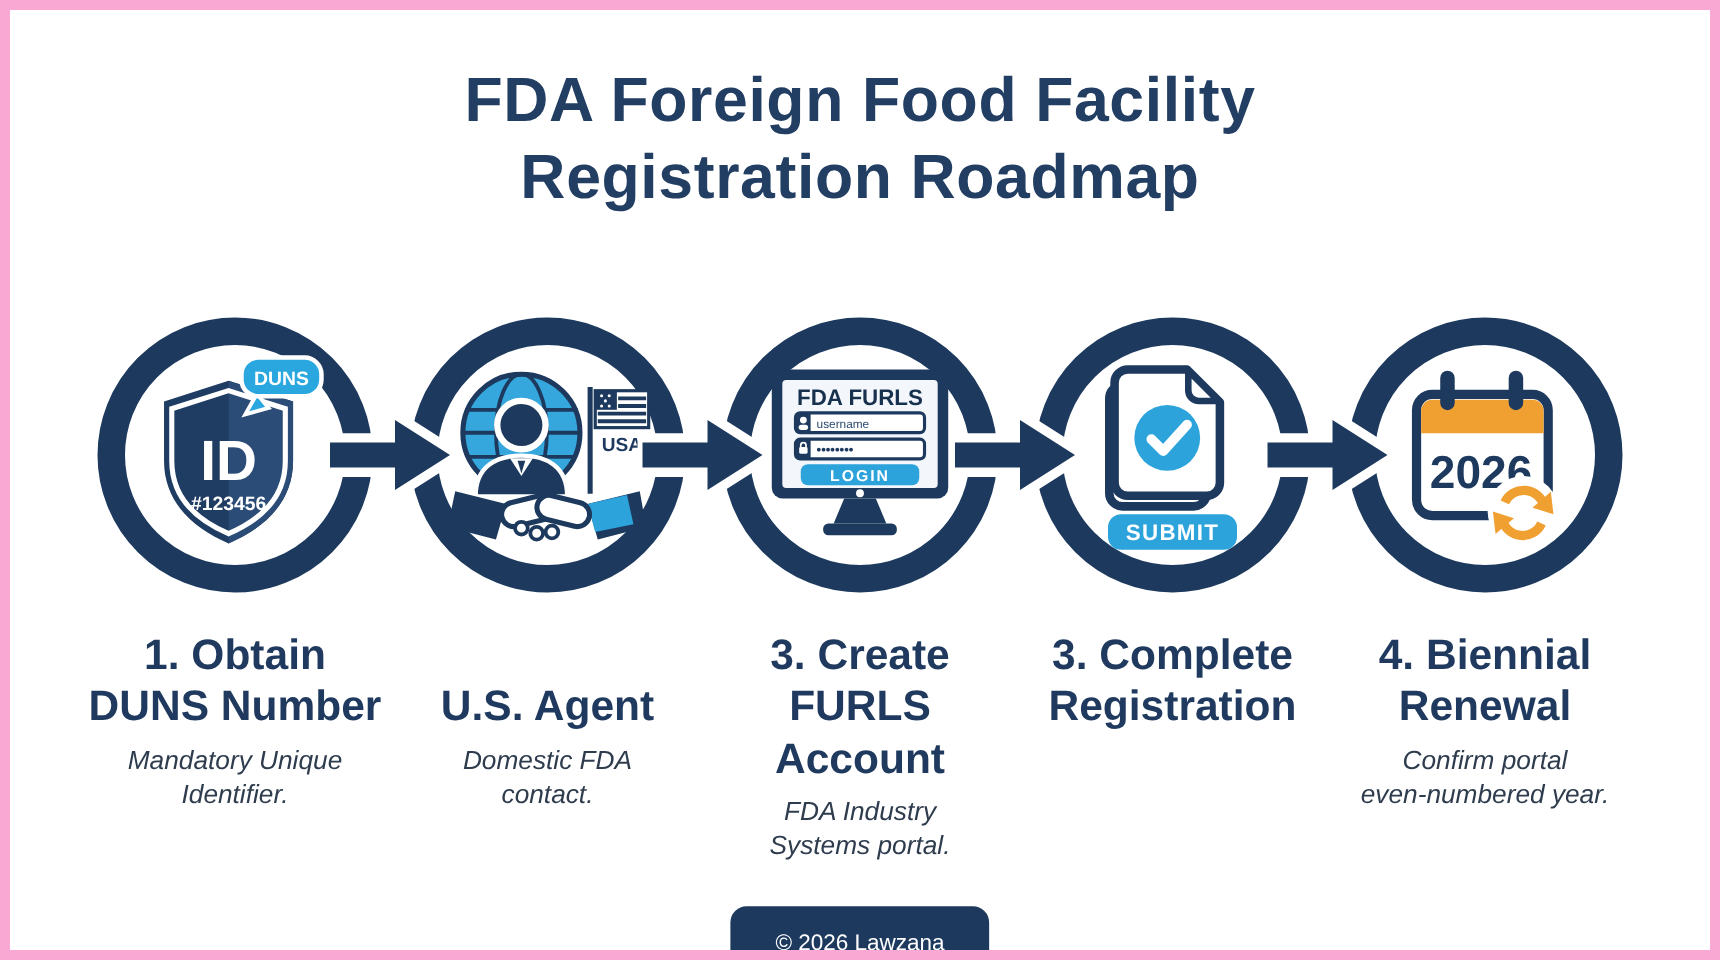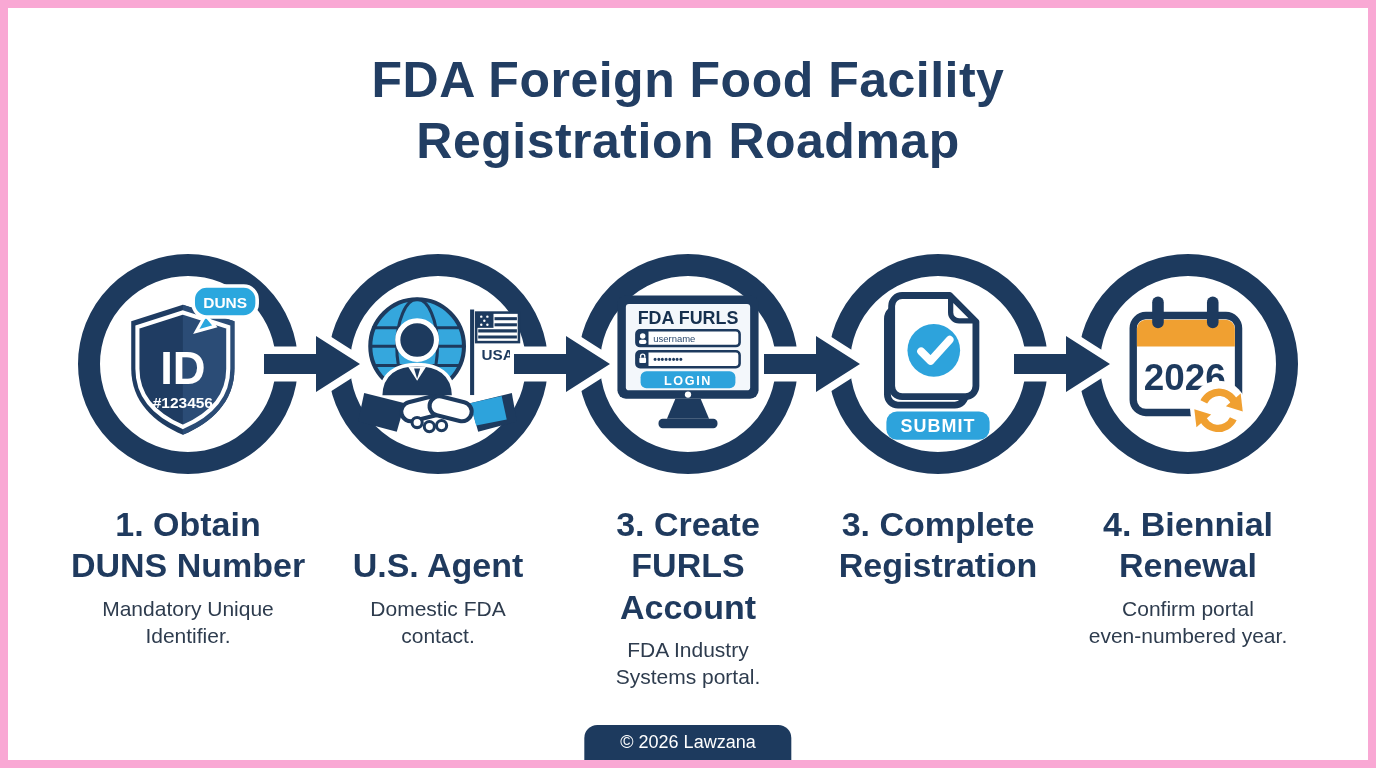--- a/index.html
+++ b/index.html
@@ -63,32 +63,33 @@
     color: #1f3a5e;
     font-size: 34px;
     font-weight: bold;
     line-height: 1.22;
   }
   .step-desc {
     margin-top: 9px;
     color: #2e3c4e;
     font-size: 21px;
     line-height: 1.28;
+    font-style: italic;
   }
   .footer-tab {
     position: absolute;
     left: 50%;
     bottom: 0;
     transform: translateX(-50%);
     background: #1d3a5e;
     color: #ffffff;
     font-size: 18px;
     line-height: 35px;
     height: 35px;
-    padding: 0 36px;
+    padding: 12px 36px;
     border-radius: 13px 13px 0 0;
     white-space: nowrap;
   }
   svg text { font-family: "Liberation Sans", sans-serif; }
 </style>
 </head>
 <body>
 
 <div class="frame">
 

